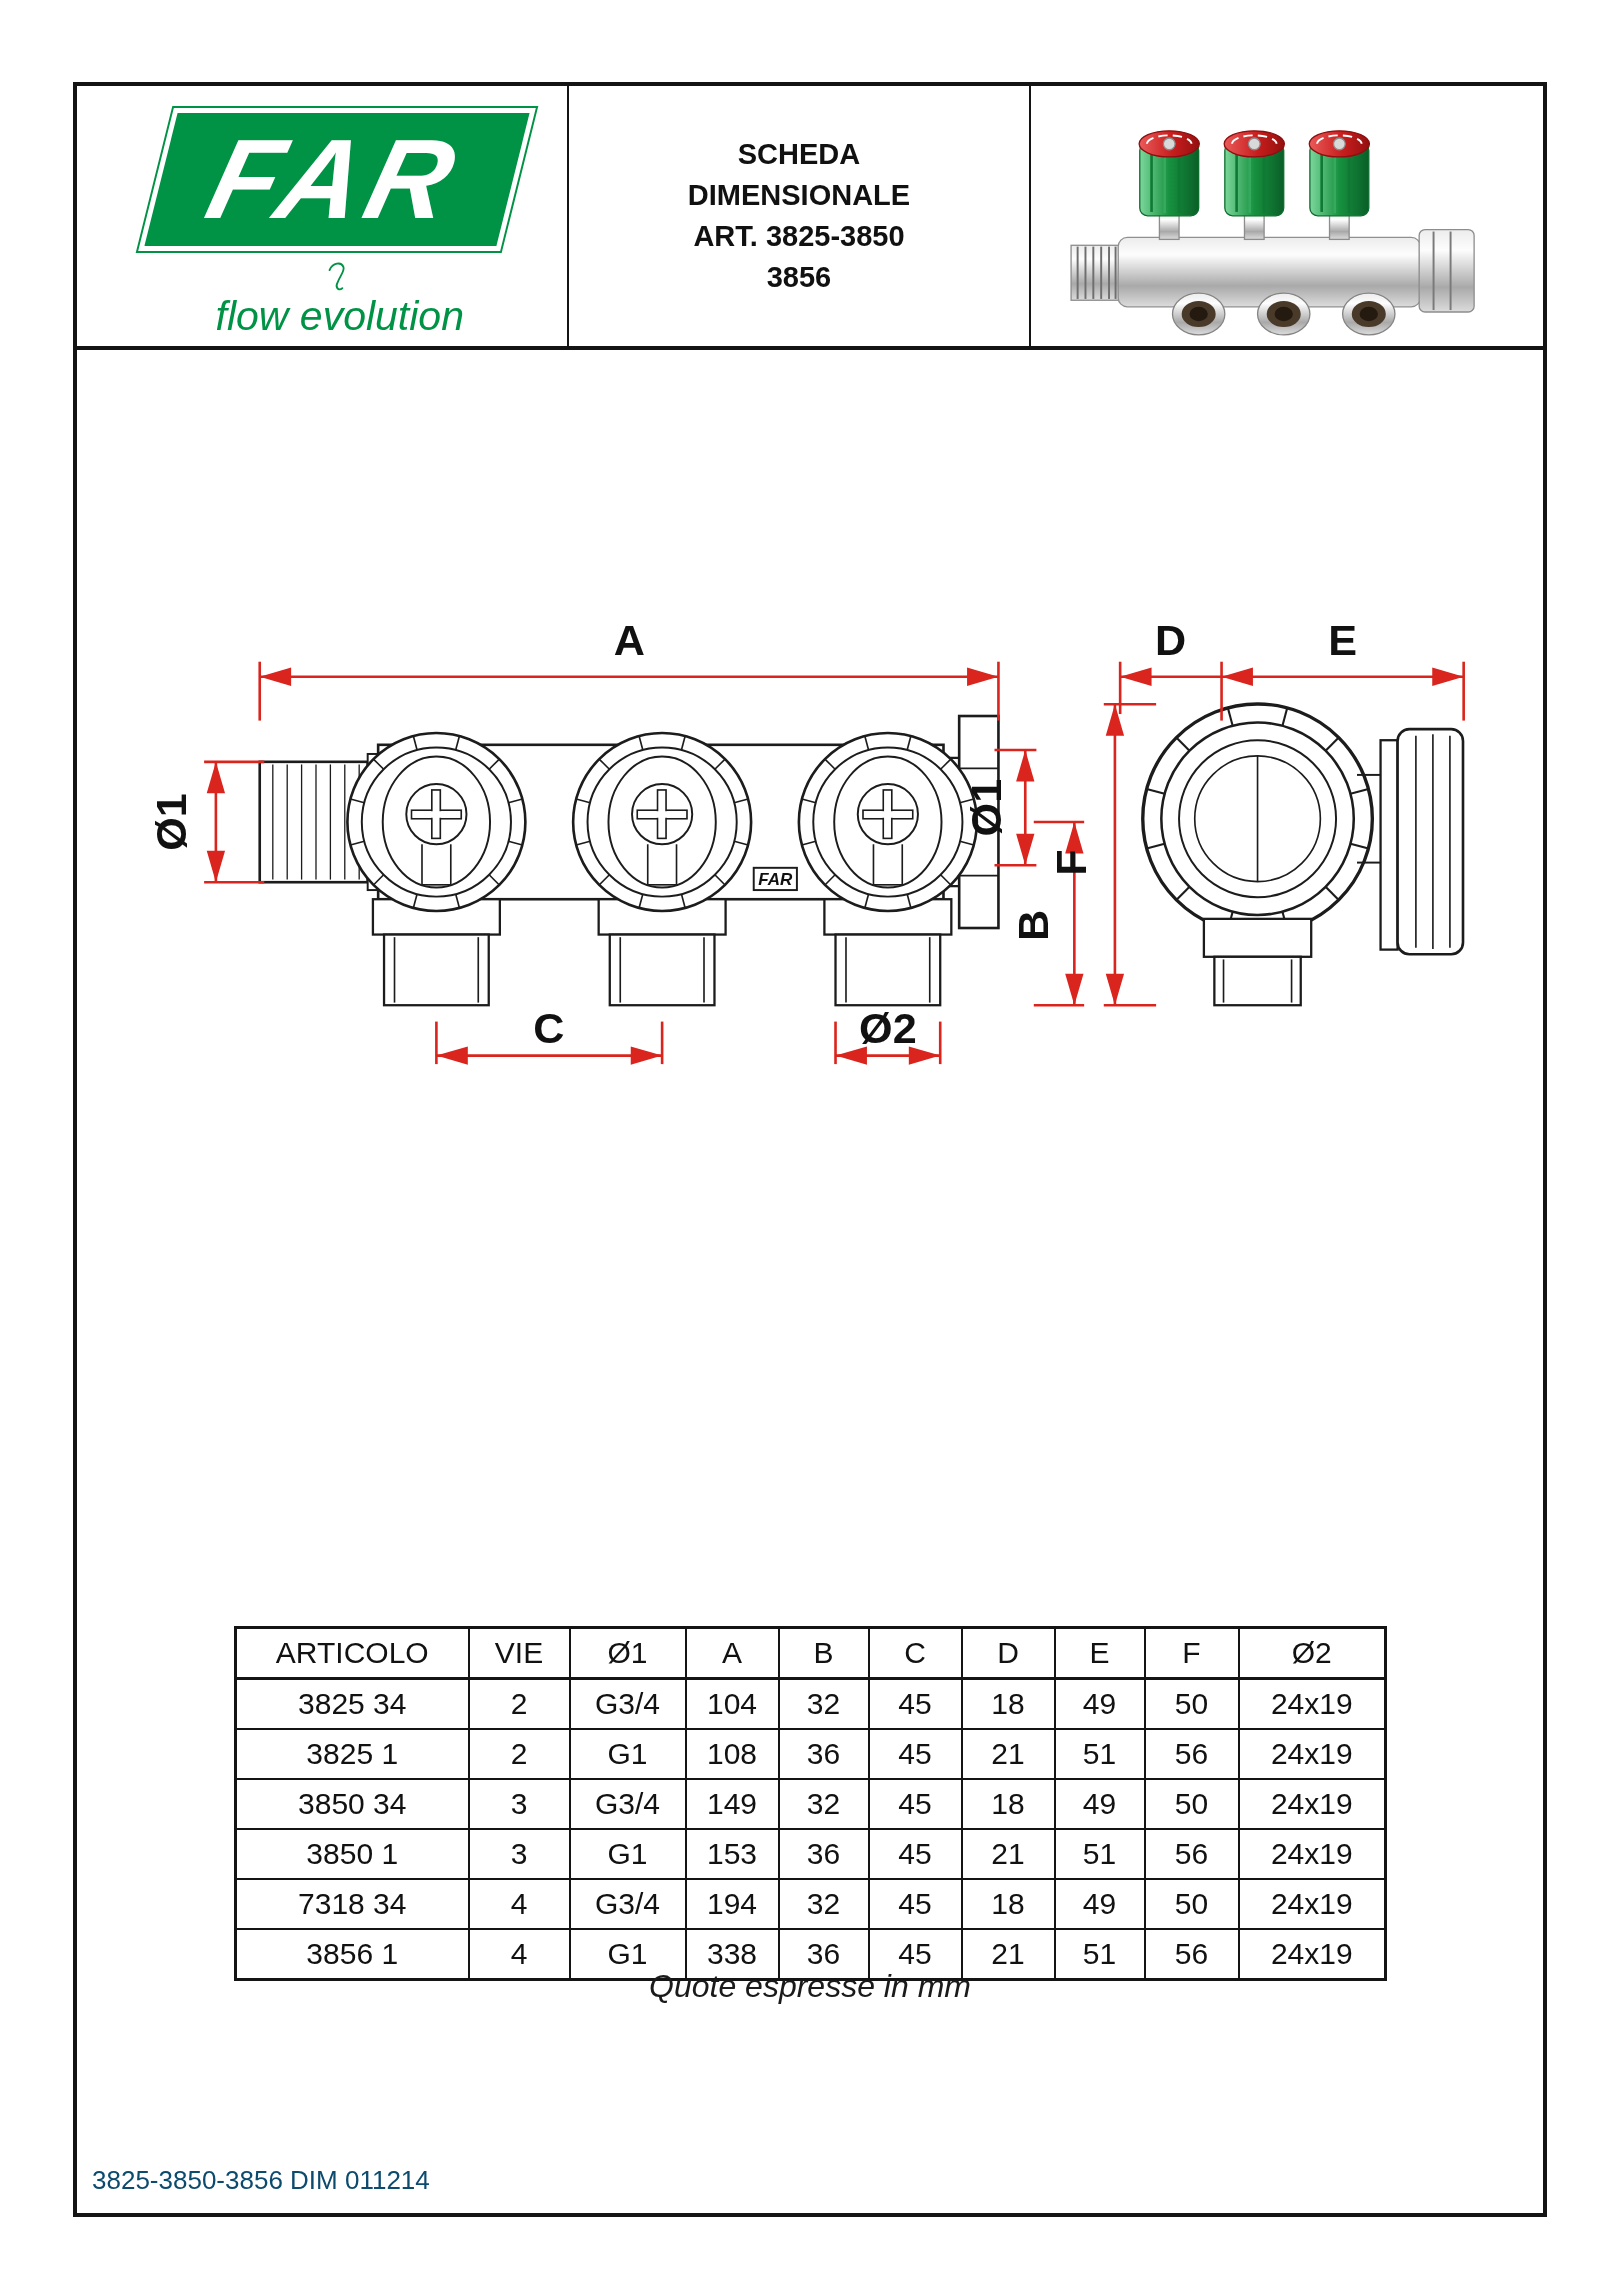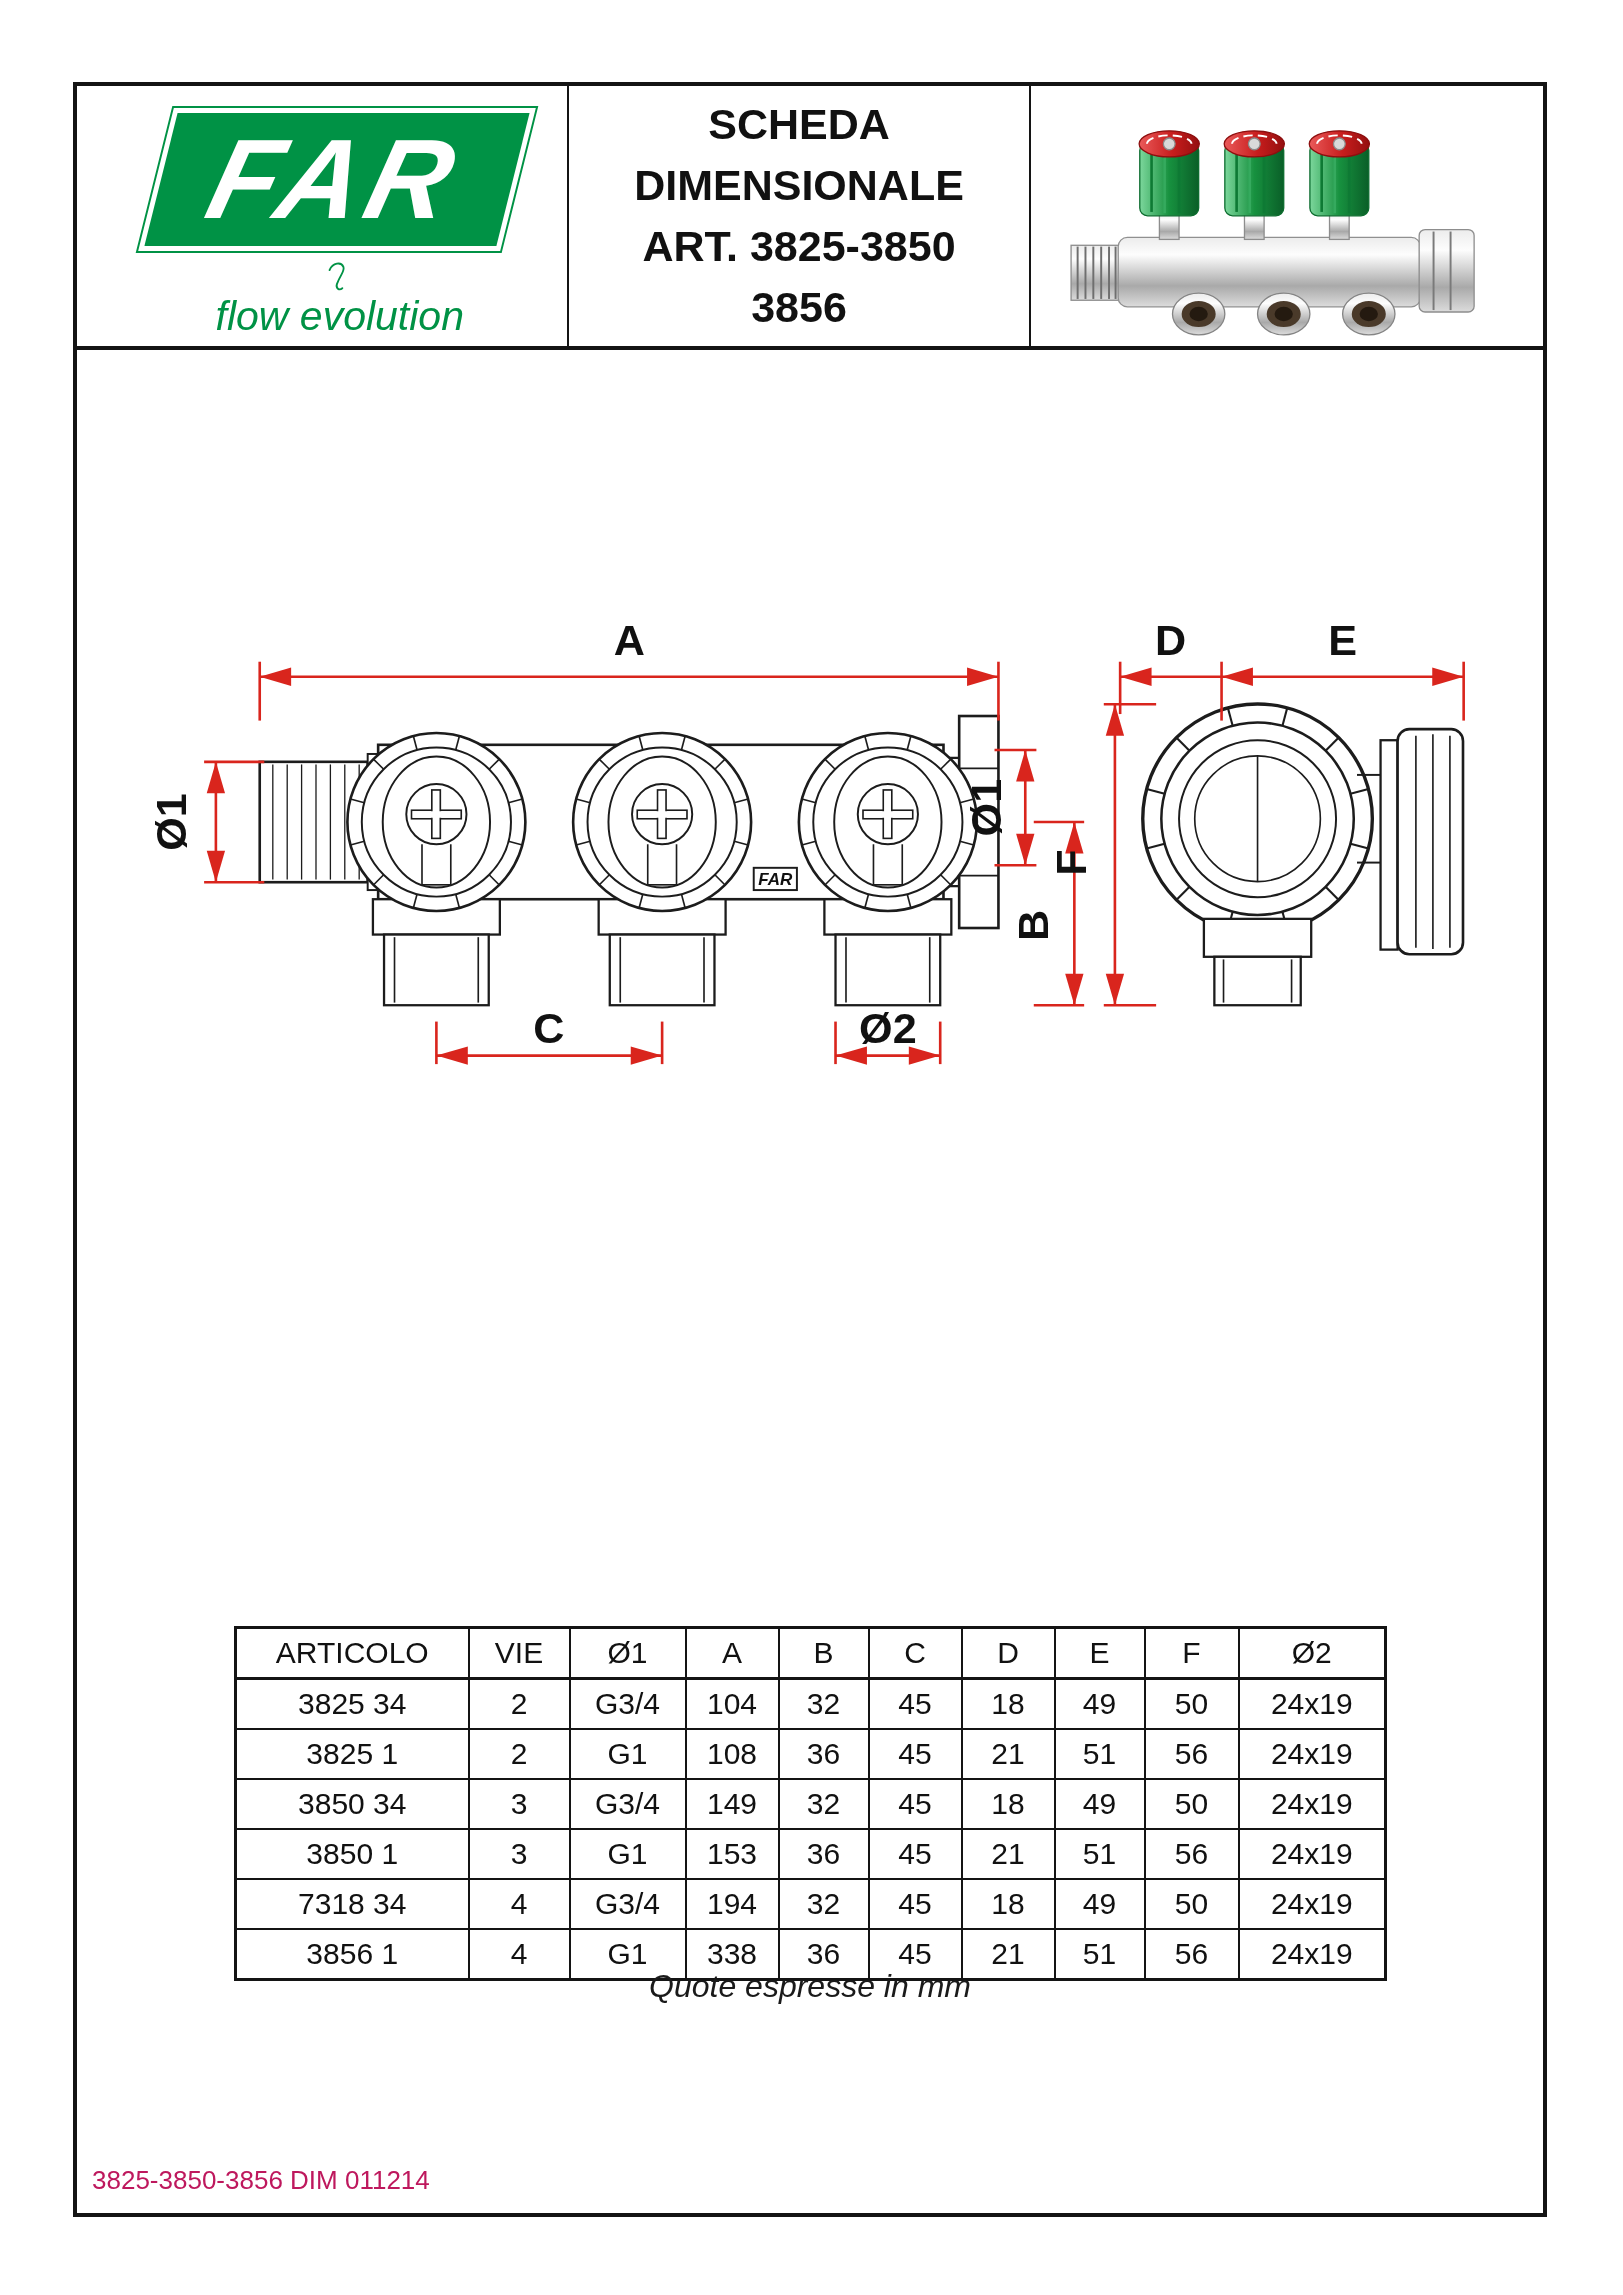--- a/index.html
+++ b/index.html
@@ -18,33 +18,33 @@
   .cell-photo{flex:1;display:flex;align-items:center;justify-content:center;}
 
   .logo-frame{position:absolute;left:77px;top:19.6px;width:366px;height:147px;
               border:2.6px solid #009245;background:#fff;padding:4.6px;transform:skewX(-14deg);box-sizing:border-box;}
   .logo-green{width:100%;height:100%;background:#009245;display:flex;align-items:center;justify-content:center;}
   .logo-text{color:#fff;font-weight:bold;font-style:italic;font-size:113px;letter-spacing:6.5px;line-height:1;
              transform:translateX(-2.6px);}
   .tagline-row{position:absolute;left:63px;top:175px;width:393px;height:79px;display:flex;align-items:center;flex-direction:column;}
   .tagline-text{color:#009245;font-style:italic;font-size:41px;font-weight:500;margin-left:6.5px;white-space:nowrap;}
 
-  .title-block{text-align:center;font-weight:bold;font-size:43px;line-height:1.42;letter-spacing:0;}
+  .title-block{text-align:center;font-weight:bold;font-size:29px;line-height:1.42;letter-spacing:0;}
 
   
   table.dim{position:absolute;left:234px;top:1597px;width:1152px;border-collapse:collapse;
             table-layout:fixed;border:3.9px solid #141414;margin-top:29px;}
   table.dim th,table.dim td{border-left:2px solid #141414;border-right:2px solid #141414;
             border-top:2.6px solid #141414;border-bottom:2.6px solid #141414;
             height:48px;text-align:center;vertical-align:middle;font-size:30px;font-weight:400;padding:0;}
   table.dim thead th{border-bottom:3.9px solid #141414;}
 
   .note{position:absolute;left:73px;top:1968px;width:1474px;text-align:center;
         font-style:italic;font-size:32px;color:#1a1a1a;}
-  .footer-code{position:absolute;left:92px;top:2165px;font-size:26px;color:#be185d;}
+  .footer-code{position:absolute;left:92px;top:2165px;font-size:26px;color:#0c4a6e;}
 
   .drawing-wrap{position:absolute;left:73px;top:364px;width:1474px;height:759px;}
 
   svg text.dimlbl{font-family:"Liberation Sans",sans-serif;font-weight:bold;font-size:66px;fill:#111;}
   svg text.badge{font-family:"Liberation Sans",sans-serif;font-weight:bold;font-style:italic;font-size:26px;fill:#111;}
 </style>
 </head>
 <body>
 
 <div id="page">

